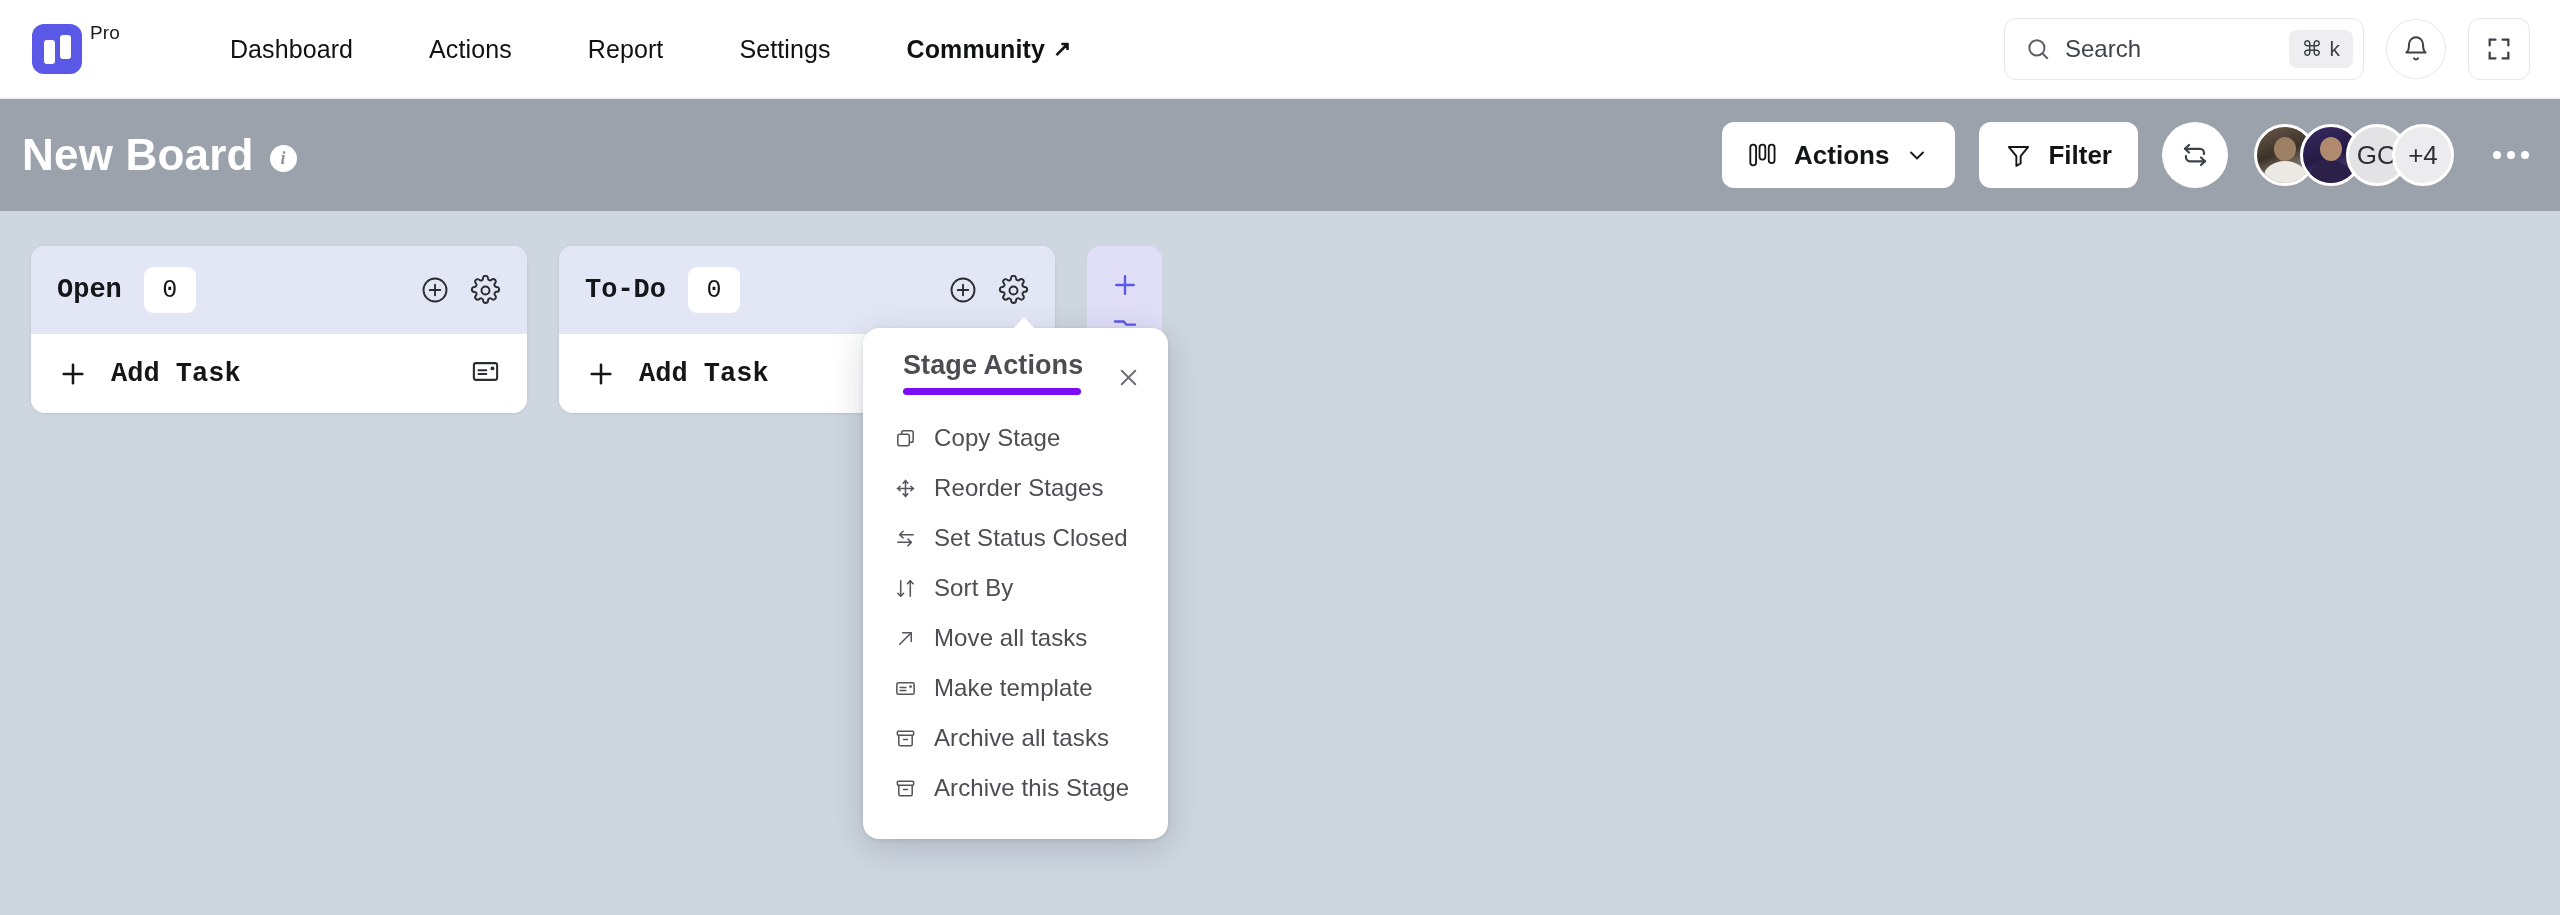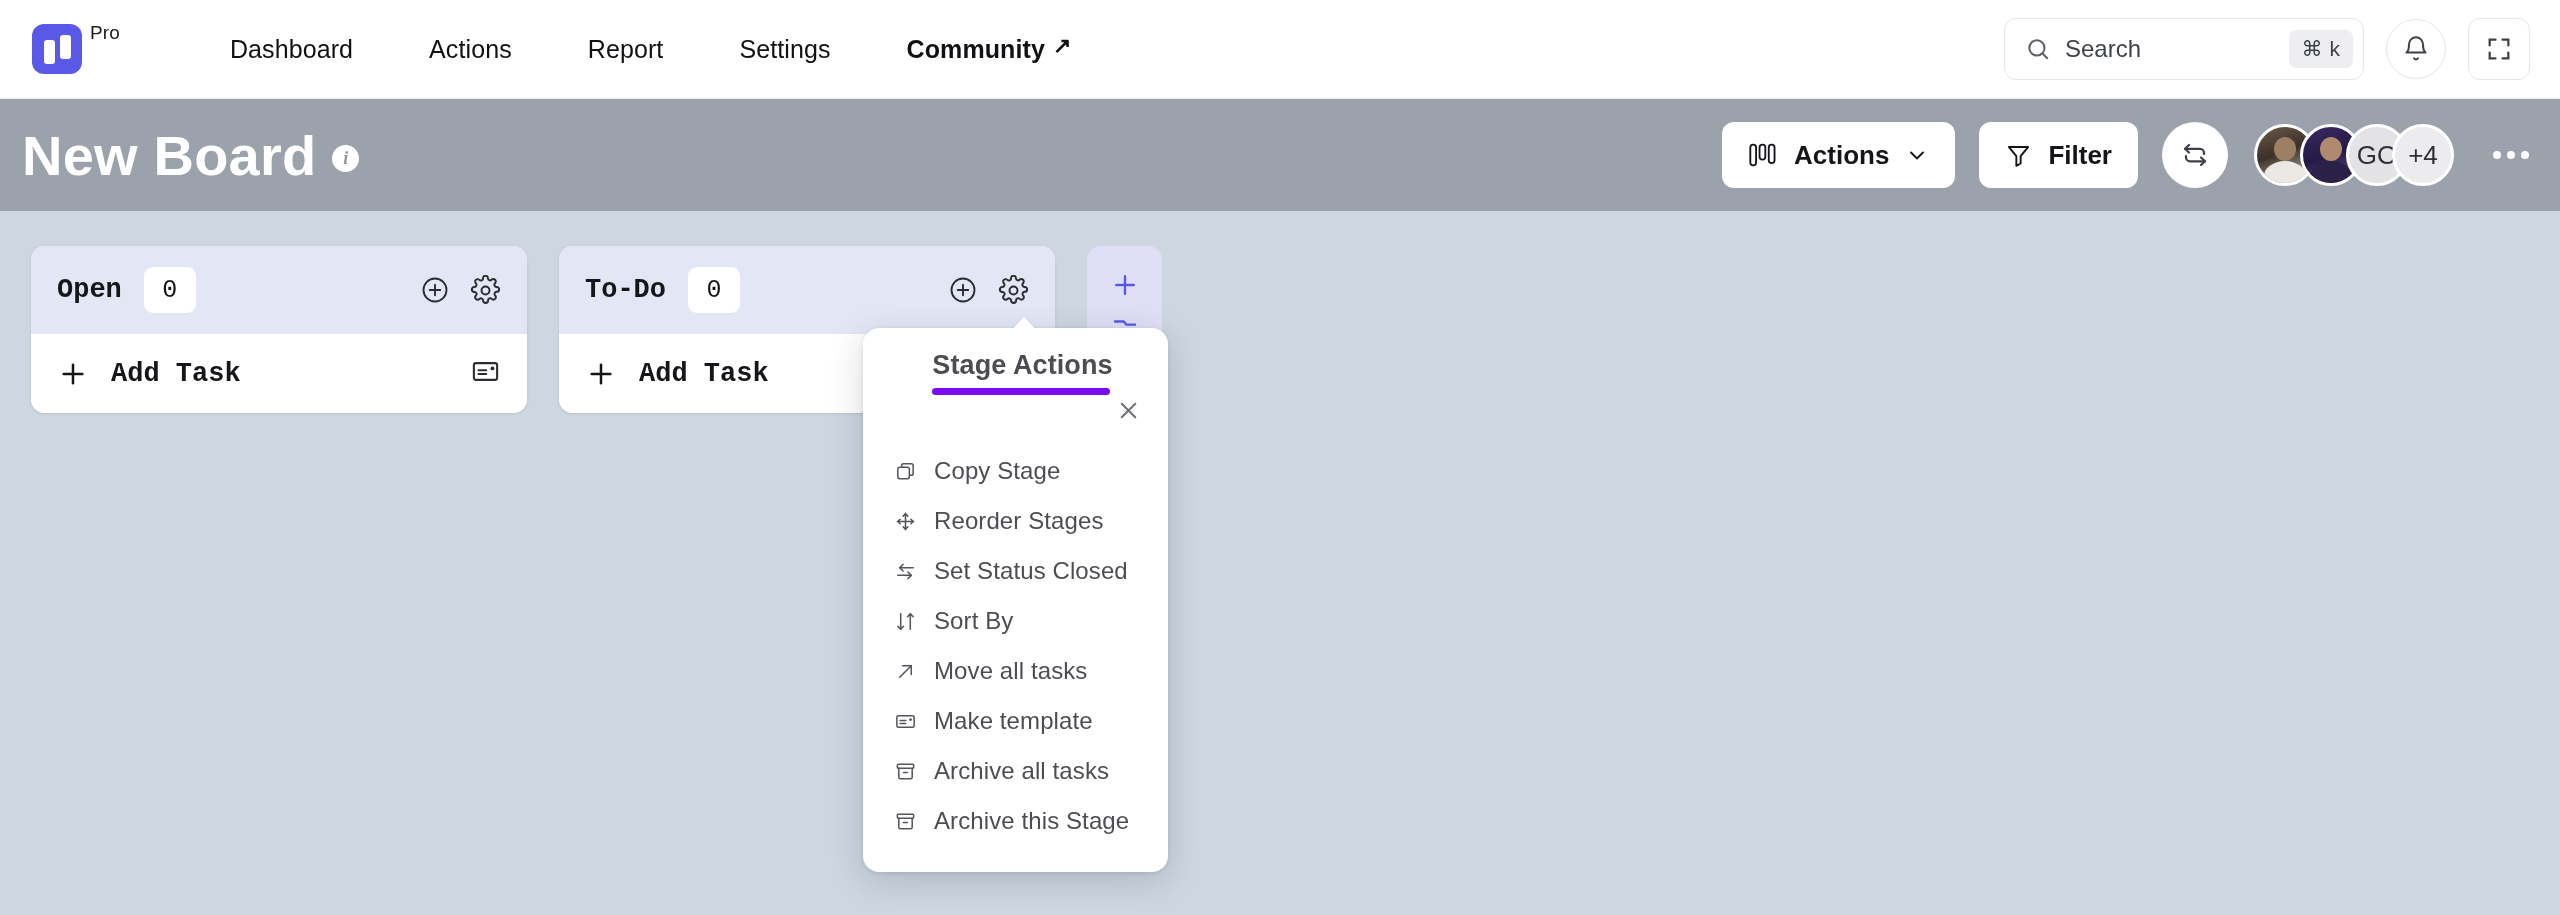--- a/index.html
+++ b/index.html
@@ -31,21 +31,21 @@
   .pro {
     font-size: 19px; color: #1b1b1f; margin-left: 8px; margin-top: -2px;
     letter-spacing: .1px;
     text-align: right;
   }
   .navlinks { display: flex; align-items: center; margin-left: 72px; gap: 0; }
   .navlink {
     font-size: 25px; color: #101114; padding: 0 38px; cursor: pointer;
     white-space: nowrap; letter-spacing: .1px;
   }
-  .navlink.strong { font-weight: 600; display: flex; align-items: flex-start; gap: 8px; }
+  .navlink.strong { font-weight: 600; display: flex; align-items: center; gap: 8px; }
   .extlink { font-size: 22px; line-height: 1; }
 
   .nav-right {
     margin-left: auto; margin-right: 30px;
     display: flex; align-items: center; gap: 22px;
   }
   .searchbox {
     width: 360px; height: 62px; border: 1px solid #e6e6e9; border-radius: 12px;
     display: flex; align-items: center; padding: 0 10px 0 20px; background: #fff;
   }
@@ -66,21 +66,21 @@
   }
 
   
   .boardbar {
     position: absolute; top: 99px; left: 0;
     width: 2560px; height: 112px;
     background: #9ba2ab;
     display: flex; align-items: center;
   }
   .board-title {
-    margin-left: 22px; font-size: 56px; font-weight: 600; color: #ffffff;
+    margin-left: 22px; font-size: 44px; font-weight: 600; color: #ffffff;
     letter-spacing: .2px;
   }
   .info-dot {
     width: 27px; height: 27px; border-radius: 50%; background: #ffffff;
     color: #8d949d; font-size: 18px; font-weight: 700; font-style: italic;
     display: flex; align-items: center; justify-content: center;
     margin-left: 16px; margin-top: 6px; font-family: "Liberation Serif", serif;
   }
   .board-right {
     margin-left: auto; margin-right: 22px;
@@ -171,21 +171,21 @@
     width: 305px; background: #ffffff; border-radius: 16px;
     box-shadow: 0 8px 34px rgba(20,25,50,.17), 0 1px 4px rgba(20,25,50,.10);
     padding: 22px 0 26px 0; z-index: 20;
   }
   .popup-caret {
     position: absolute; top: -11px; left: 148px;
     width: 26px; height: 14px; background: #ffffff;
     clip-path: polygon(50% 0%, 100% 100%, 0% 100%);
   }
   .popup-head {
-    display: flex; align-items: center; padding: 0 26px; position: relative; flex-direction: column;
+    display: flex; align-items: flex-end; padding: 0 26px; position: relative;
   }
   .popup-title-wrap { margin-left: 14px; }
   .popup-title {
     font-size: 27px; font-weight: 700; color: #4c4c52; letter-spacing: .1px;
   }
   .title-underline {
     width: 178px; height: 7px; border-radius: 4px; background: #7a0cf5; margin-top: 7px;
   }
   .popup-close { margin-left: auto; cursor: pointer; padding-top: 2px; }
 

